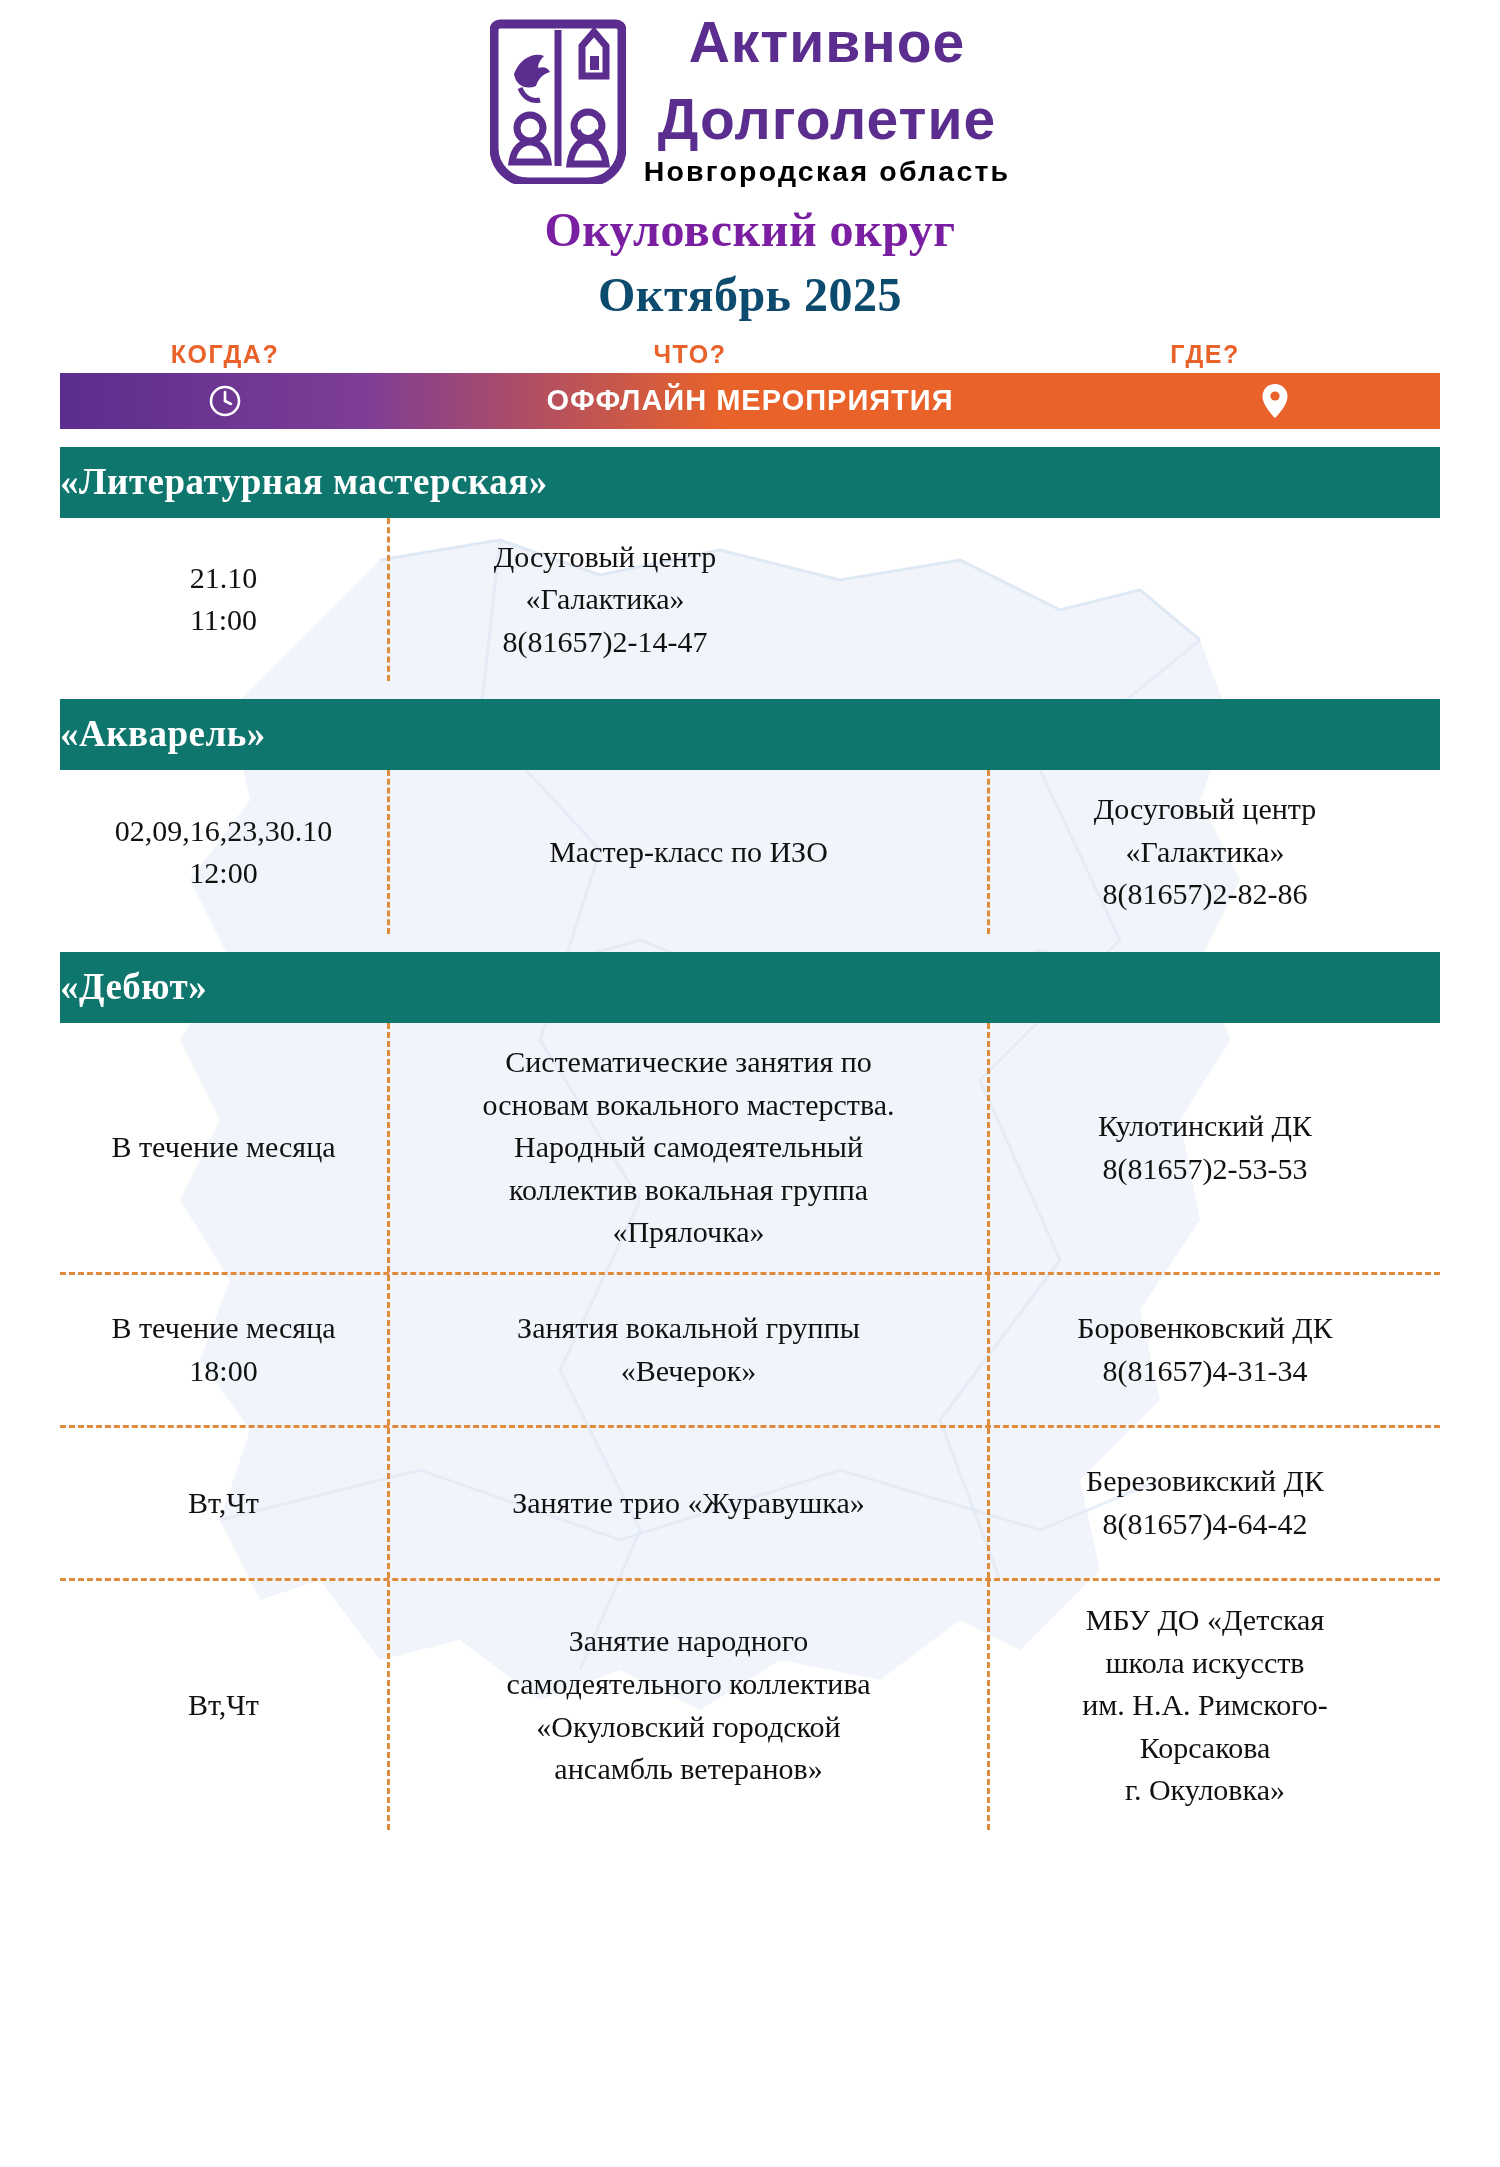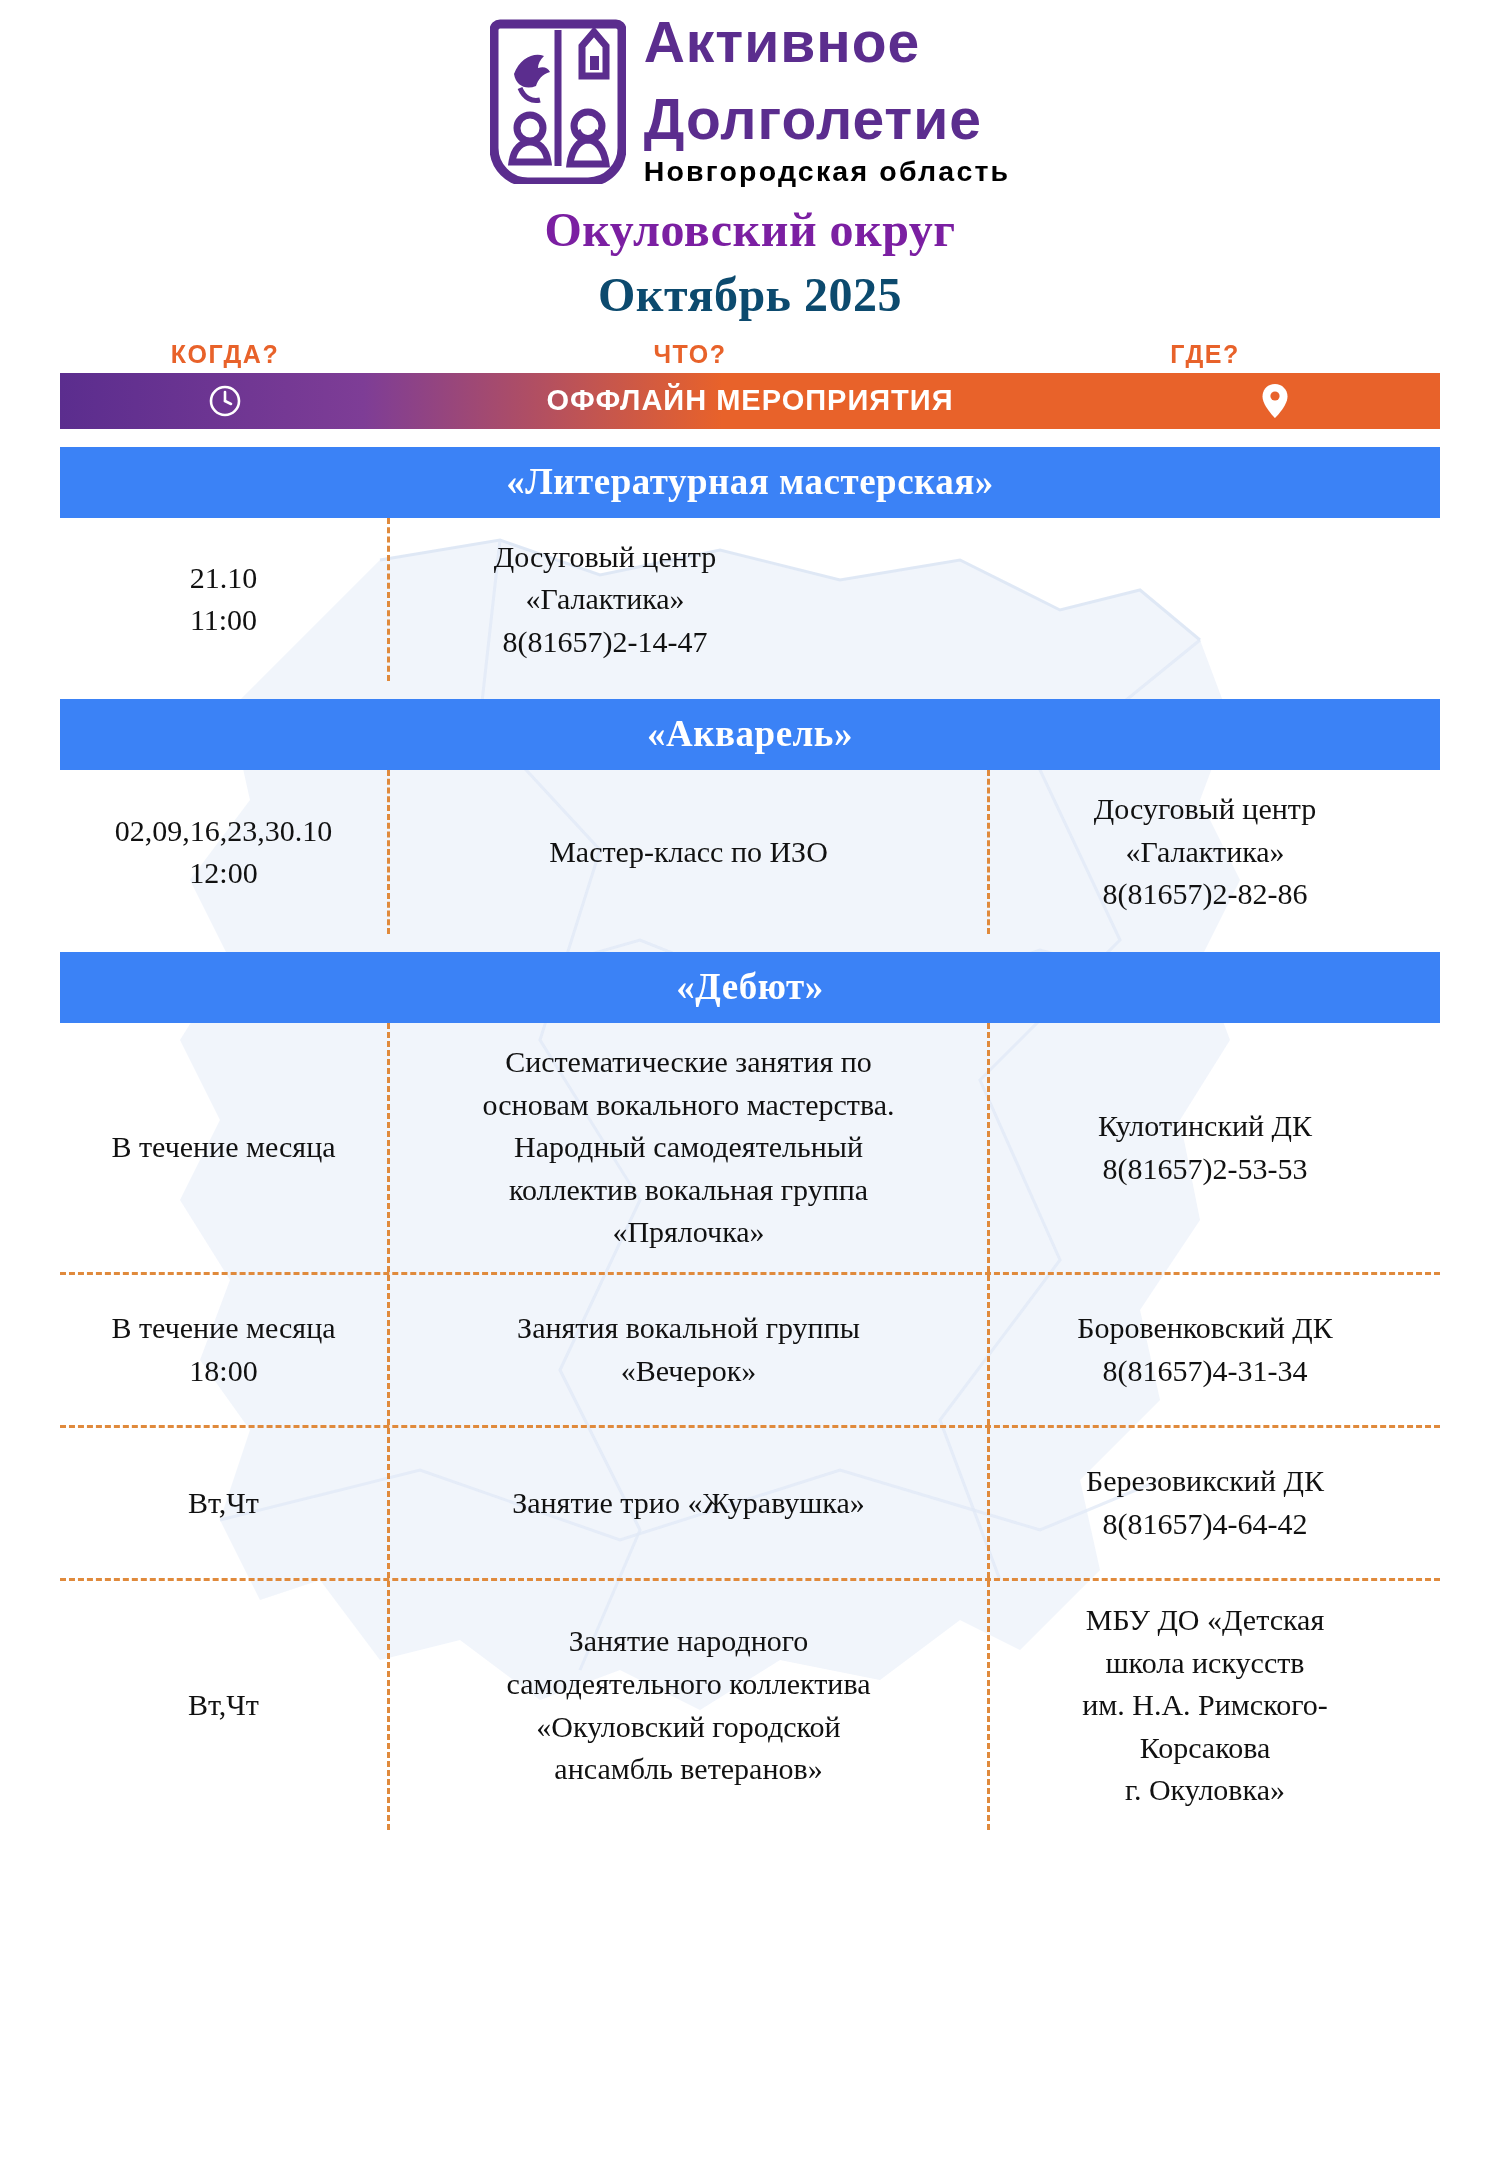--- a/index.html
+++ b/index.html
@@ -42,21 +42,21 @@
     padding-top: 14px;
   }
   .logo-mark {
     width: 136px;
     height: 168px;
     flex: none;
   }
   .logo-text {
     display: flex;
     flex-direction: column;
-    align-items: flex-start;
+    align-items: center;
     line-height: 1;
   }
   .logo-line1, .logo-line2 {
     font-family: "Liberation Sans", sans-serif;
     font-weight: bold;
     font-size: 57px;
     letter-spacing: 1px;
     color: #5b2d8e;
   }
   .logo-line2 { margin-top: 20px; }
@@ -129,25 +129,25 @@
     display: flex;
     align-items: center;
     justify-content: center;
   }
 
   
   .table {
     margin: 0 60px;
   }
   .group-header {
-    background: #3b82f6;
+    background: #0f766e;
     color: #ffffff;
     font-weight: bold;
     font-size: 37px;
-    text-align: center;
+    text-align: left;
     padding: 13px 0 15px 0;
     margin-top: 18px;
     letter-spacing: 0.5px;
   }
   .row {
     display: flex;
     align-items: stretch;
     min-height: 150px;
     position: relative;
   }

